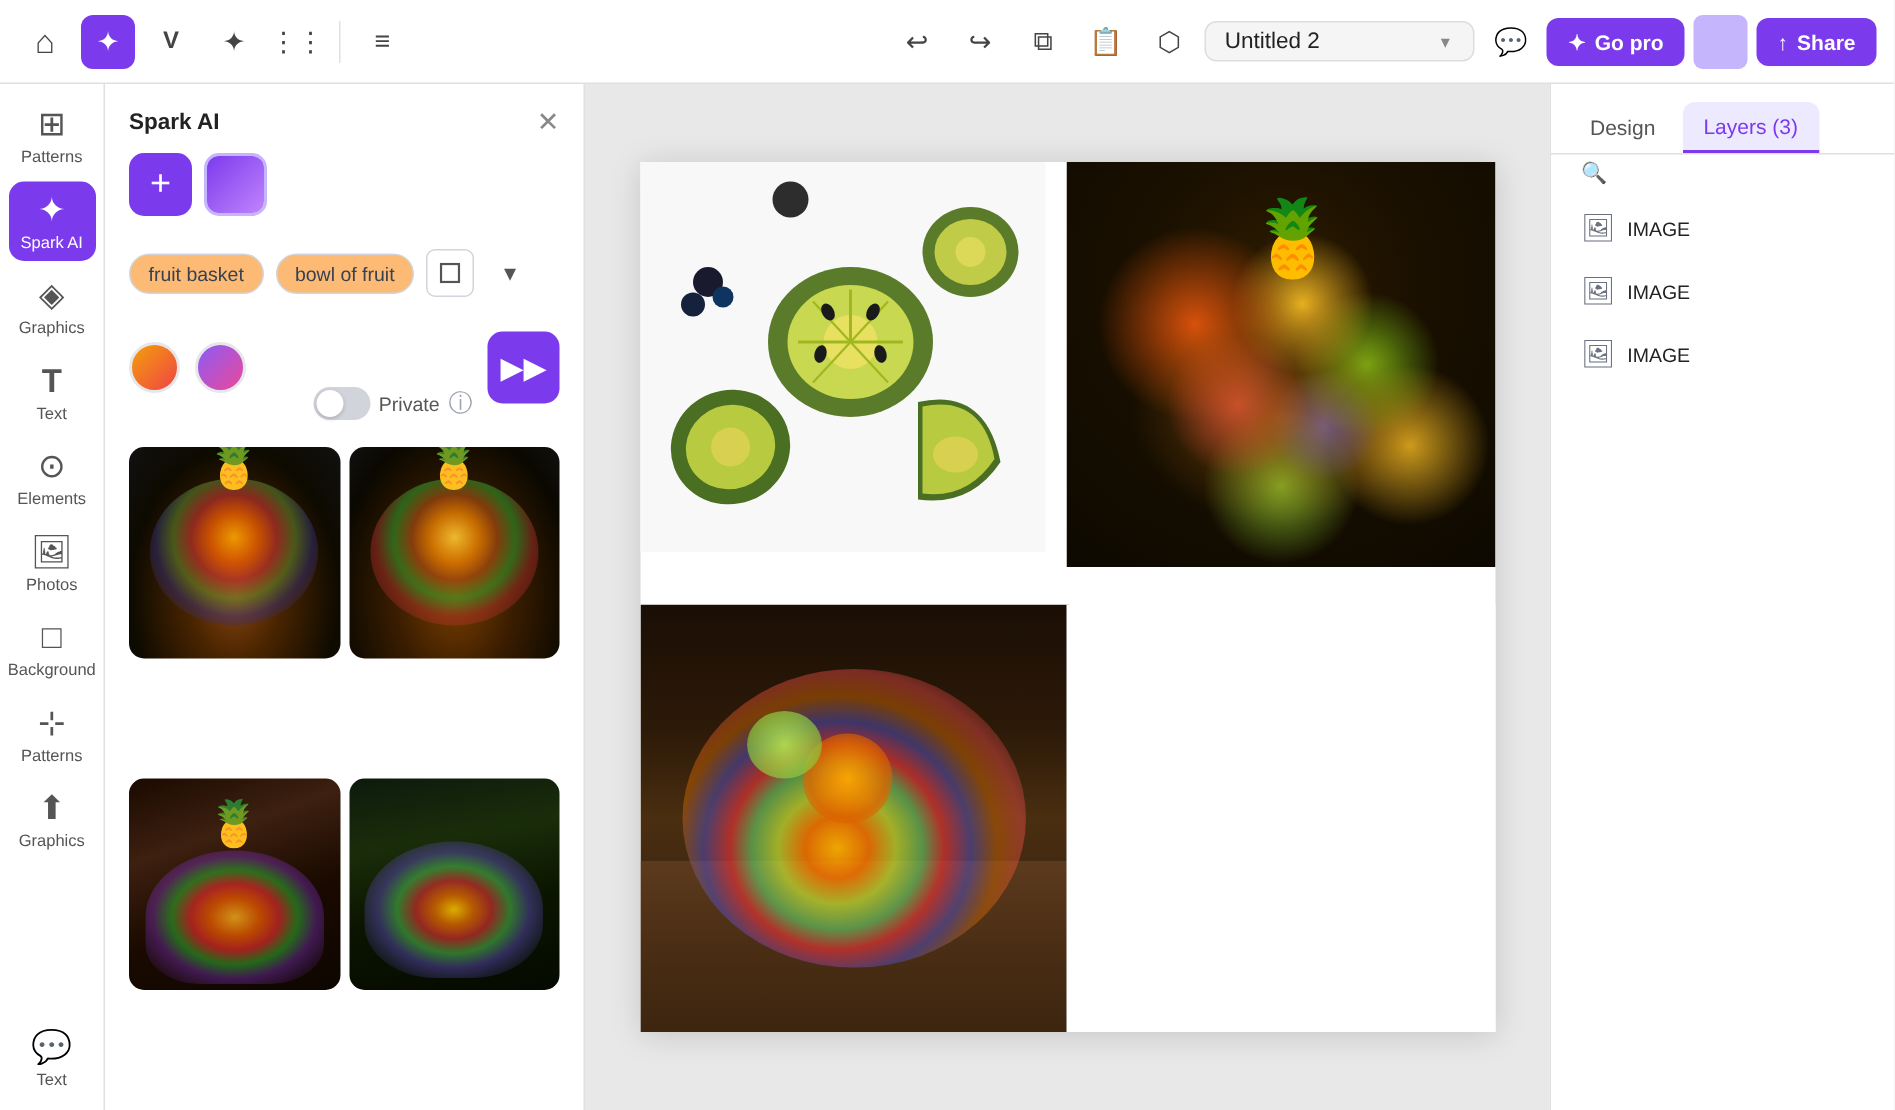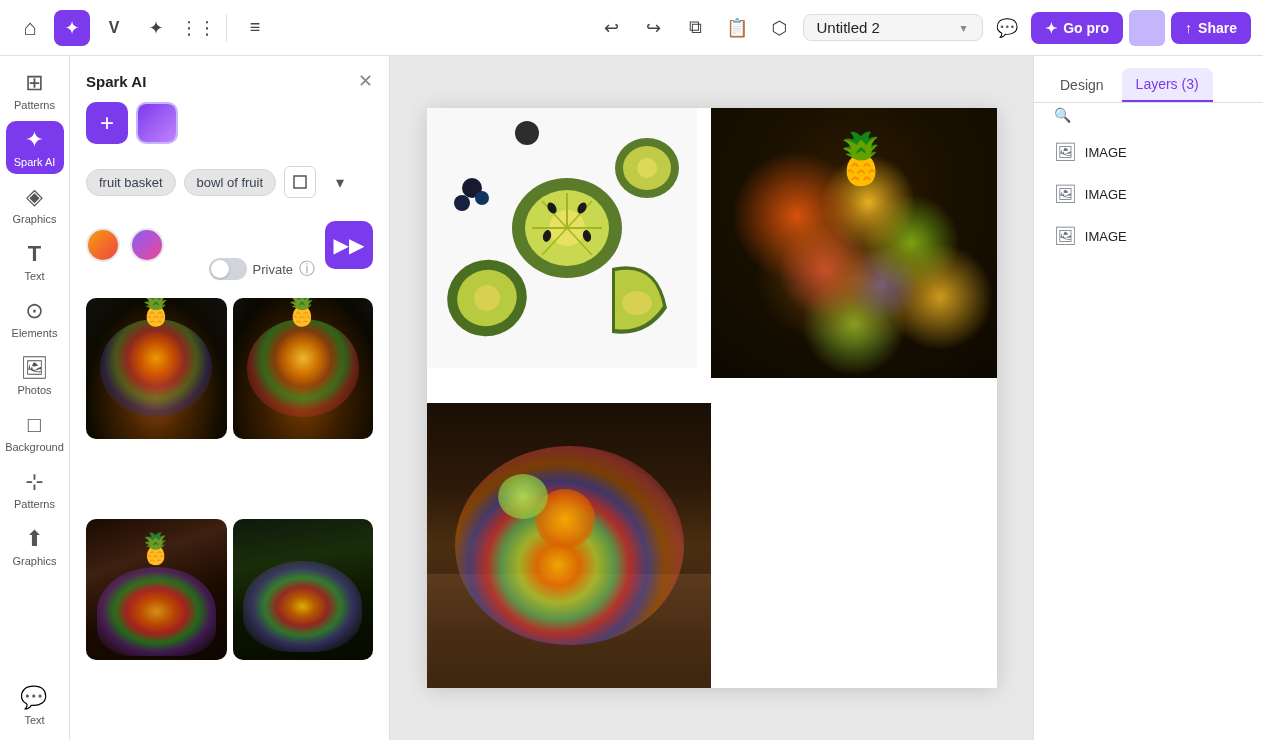--- a/index.html
+++ b/index.html
@@ -152,21 +152,21 @@
       font-size: 14px; color: #374151;
       line-height: 1.5;
     }
 
     
     .suggestion-row {
       display: flex; align-items: center; gap: 8px;
       padding: 10px 16px 0;
     }
     .suggestion-tag {
-      background: #e5e5e5; border: 1px solid #d1d5db;
+      background: #fdba74; border: 1px solid #d1d5db;
       border-radius: 20px; padding: 5px 12px;
       font-size: 13px; color: #374151;
       cursor: pointer;
     }
     .square-btn {
       width: 32px; height: 32px;
       border: 1px solid #d1d5db; background: #fff;
       border-radius: 6px; cursor: pointer;
       display: flex; align-items: center; justify-content: center;
       color: #555;

